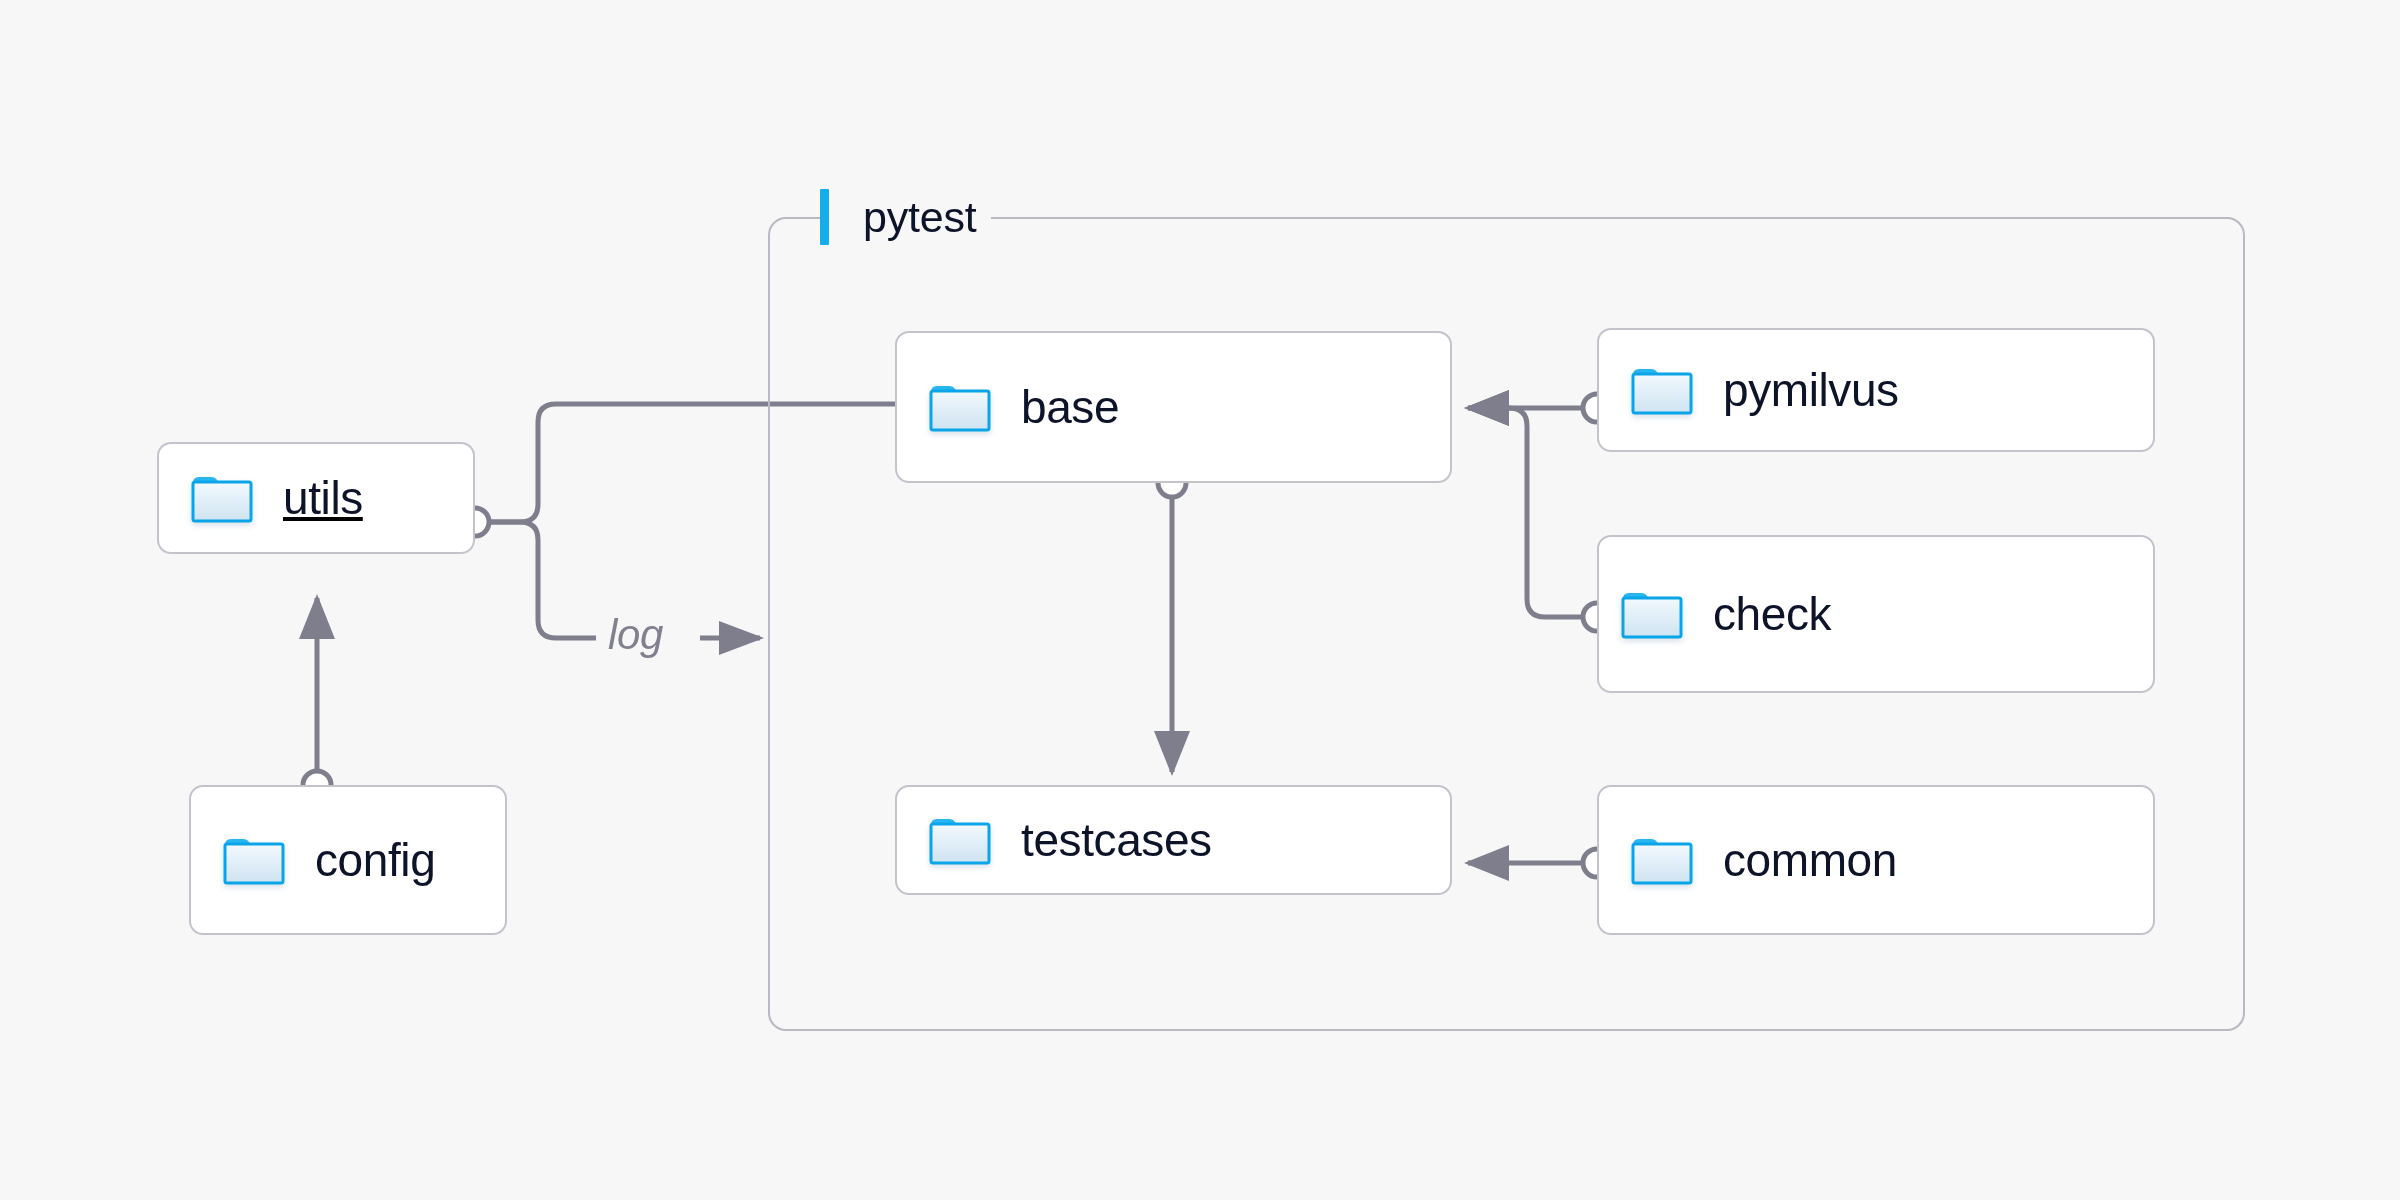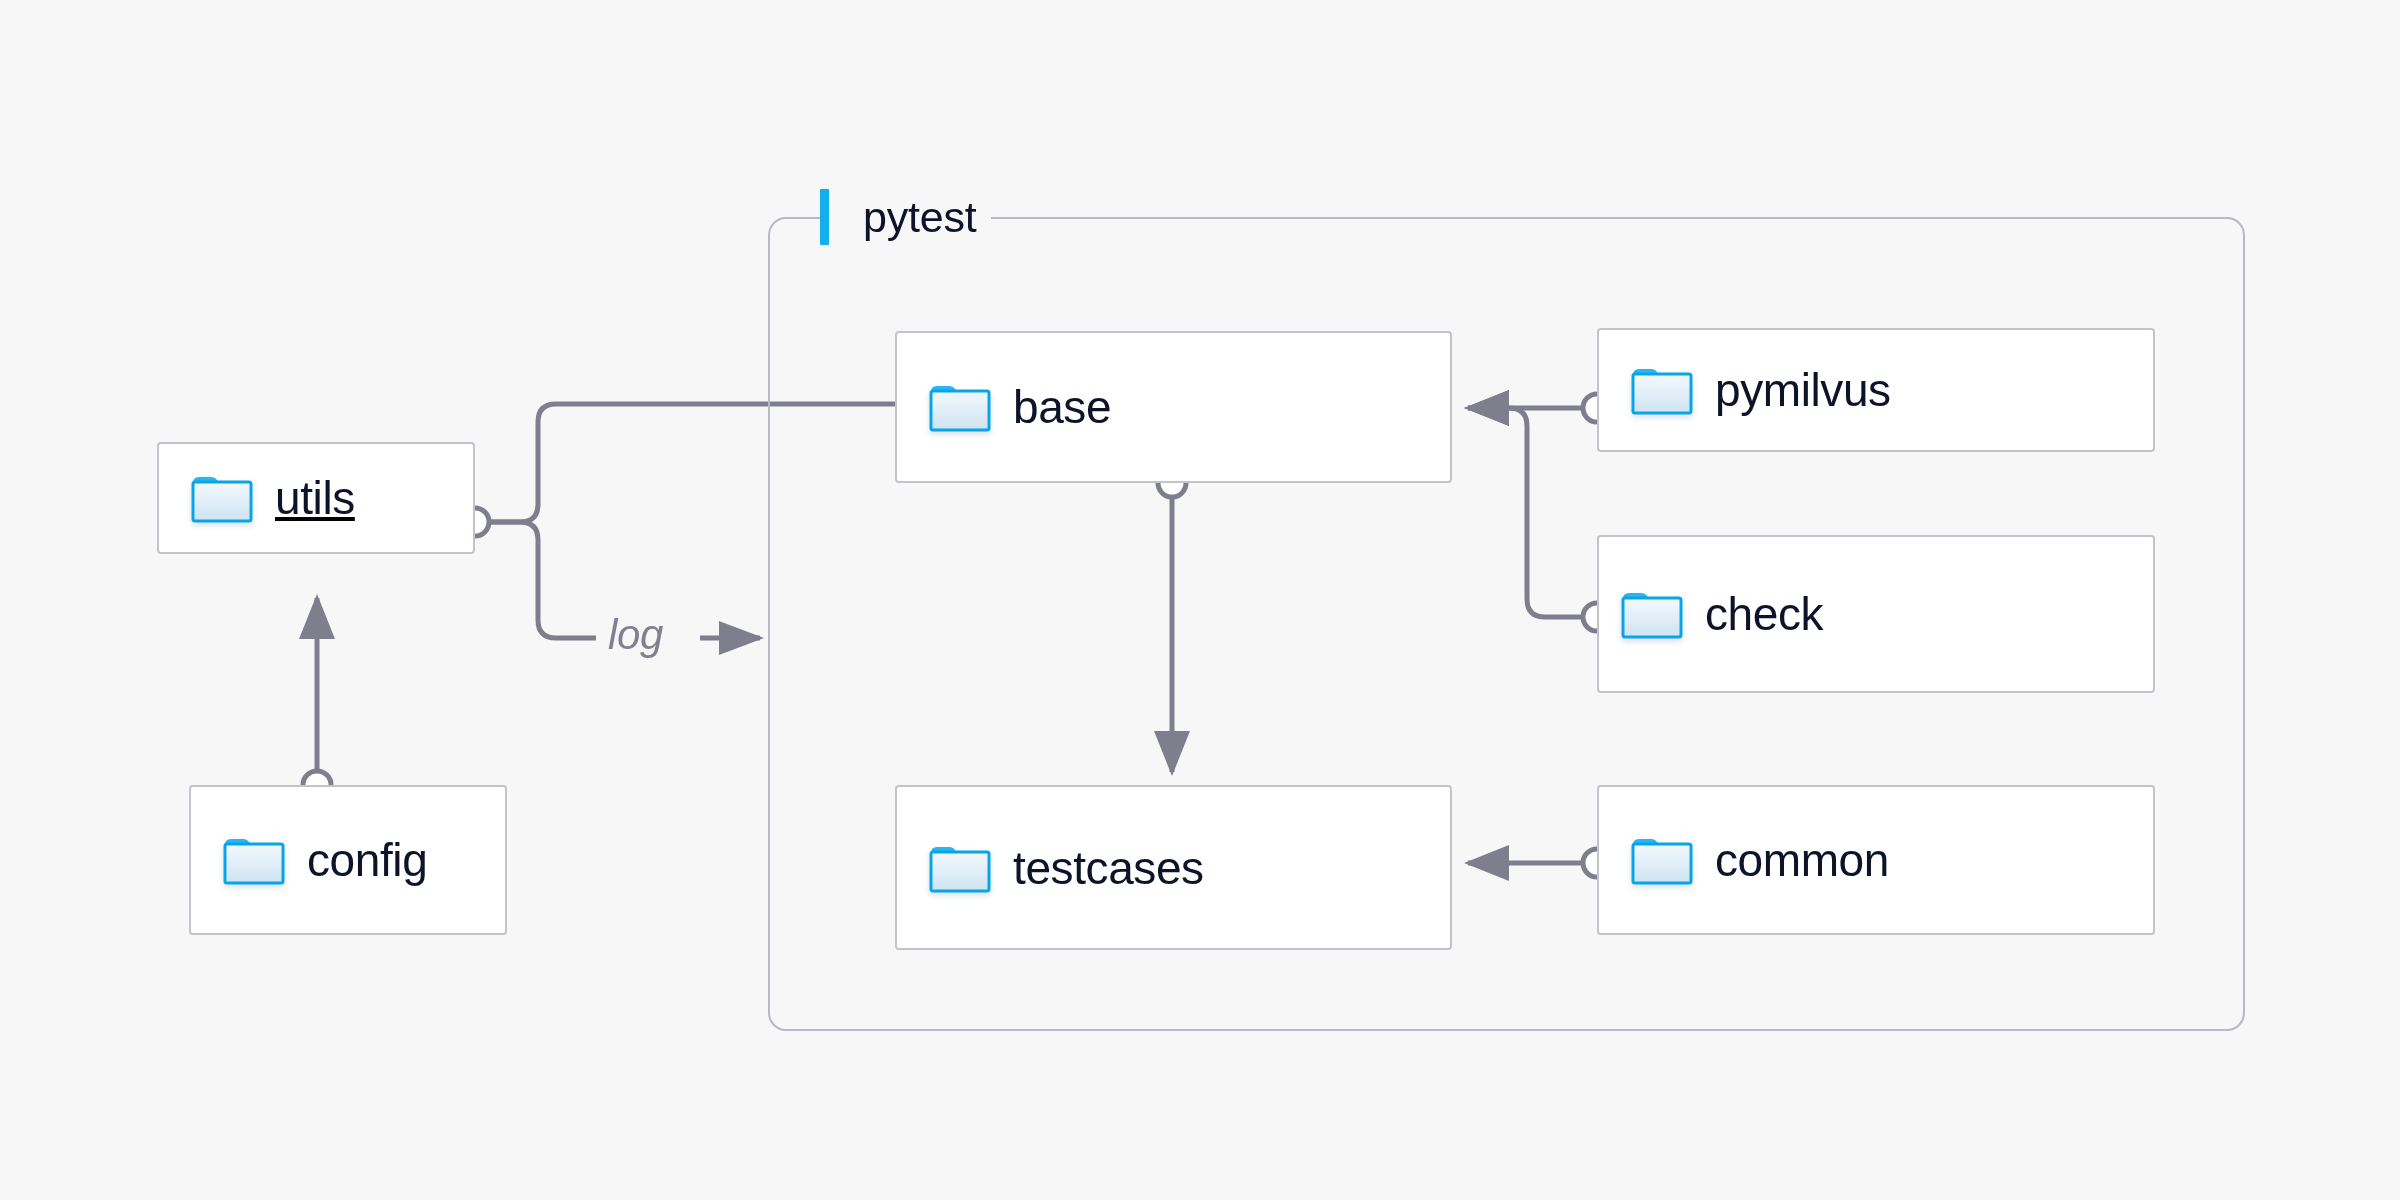--- a/index.html
+++ b/index.html
@@ -32,25 +32,25 @@
   }
   .group-label-text{
     font-size:43px;color:#0d1328;letter-spacing:-0.2px;
     white-space:nowrap;
   }
 
   .node{
     position:absolute;
     background:#ffffff;
     border:2px solid #c3c3cc;
-    border-radius:4px;
+    border-radius:14px;
     box-sizing:border-box;
     display:flex;align-items:center;
     padding-left:32px;
-    gap:22px;
+    gap:30px;
   }
   .node-label{
     font-size:46px;
     color:#0d1328;
     letter-spacing:-0.4px;
     white-space:nowrap;
     line-height:1;
   }
   .folder{
     width:62px;height:50px;position:relative;flex:0 0 auto;
@@ -149,21 +149,21 @@
   <div class="node" style="left:895px;top:331px;width:557px;height:152px;">
     <span class="folder">
       <svg viewBox="0 0 62 50" xmlns="http://www.w3.org/2000/svg">
         <path d="M2 10 q0-6 6-6 h12 q4 0 6 3 l2 3 h-26 z" fill="#27b6f0"></path>
         <rect x="2" y="9" width="58" height="39" rx="2" fill="url(#folderGrad)" stroke="#0aa5e8" stroke-width="3"></rect>
       </svg>
     </span>
     <span class="node-label">base</span>
   </div>
 
-  <div class="node" style="left:895px;top:785px;width:557px;height:165px;">
+  <div class="node" style="left:895px;top:785px;width:557px;height:110px;">
     <span class="folder">
       <svg viewBox="0 0 62 50" xmlns="http://www.w3.org/2000/svg">
         <path d="M2 10 q0-6 6-6 h12 q4 0 6 3 l2 3 h-26 z" fill="#27b6f0"></path>
         <rect x="2" y="9" width="58" height="39" rx="2" fill="url(#folderGrad)" stroke="#0aa5e8" stroke-width="3"></rect>
       </svg>
     </span>
     <span class="node-label">testcases</span>
   </div>
 
   <div class="node" style="left:1597px;top:328px;width:558px;height:124px;">

